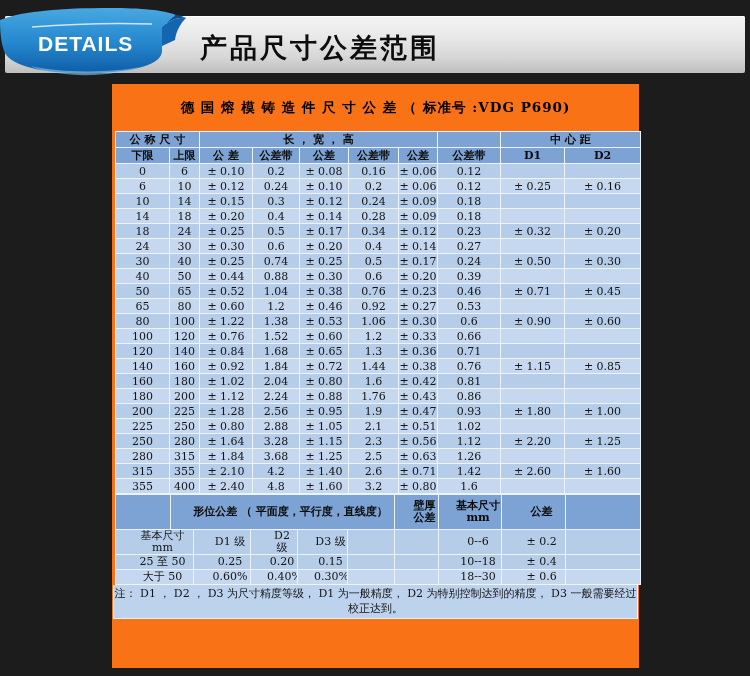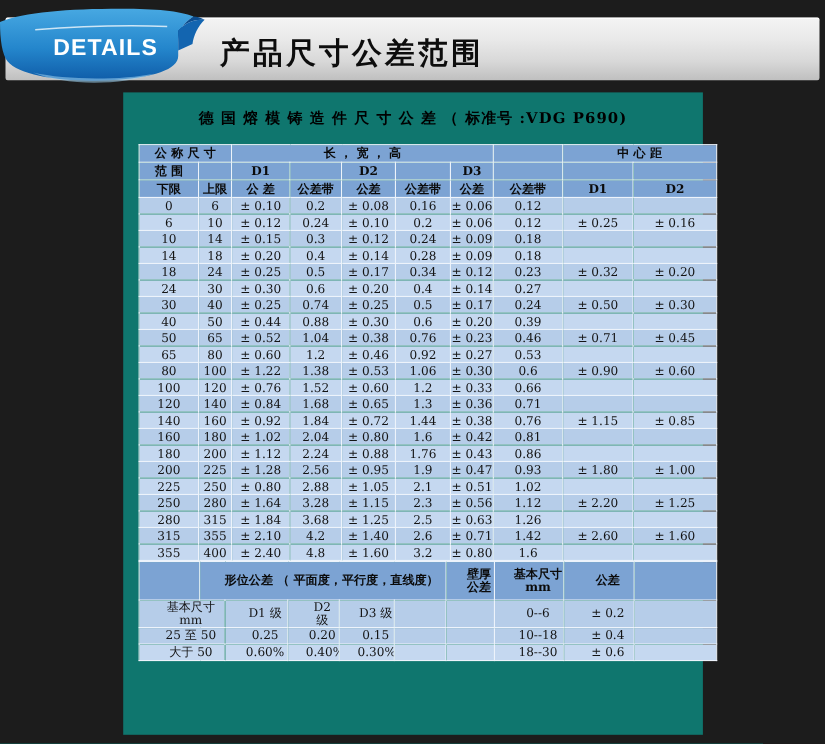--- a/index.html
+++ b/index.html
@@ -17,39 +17,39 @@
   }
   .page-title{
     position:absolute;left:200px;top:30px;
     font-size:27px;font-weight:bold;color:#0d0d0d;
     letter-spacing:3px;
     font-family:"DejaVu Sans",sans-serif;
   }
   .ribbon{position:absolute;left:0;top:6px;width:196px;height:74px;}
   .ribbon svg{position:absolute;left:0;top:0;}
   .ribbon-label{
-    position:absolute;left:38px;top:26px;width:116px;text-align:center;
+    position:absolute;left:38px;top:26px;width:116px;
     color:#ffffff;font-size:21px;font-weight:600;letter-spacing:1px;
     font-family:"Liberation Sans",sans-serif;
   }
   
   .panel{
     position:absolute;left:112px;top:84px;width:527px;height:584px;
-    background:#0f766e;
+    background:#f97316;
   }
   .panel-title{
     height:47px;display:flex;align-items:center;justify-content:center;
     font-family:"DejaVu Serif",serif;
     font-size:13.5px;font-weight:bold;color:#000;letter-spacing:1px;
     white-space:nowrap;
   }
   table{
     border-collapse:collapse;table-layout:fixed;
     font-family:"DejaVu Serif",serif;font-size:11px;color:#141414;
-    margin-left:14px;width:525px;
+    margin-left:3px;width:525px;
   }
   td,th{
     border:1px solid #edf3fb;text-align:center;vertical-align:middle;
     padding:0;height:14px;overflow:hidden;white-space:nowrap;
     font-weight:normal;
   }
   thead th,.form-head th{background:#7ca3d3;color:#0b0b0b;font-weight:bold;}
   thead tr{height:16px;}
   tr.even td{background:#b6cde9;}
   tr.odd td{background:#c5d8f0;}
@@ -105,32 +105,20 @@
         <col style="width:63px">
         <col style="width:64px">
       <col style="width:76px">
     </colgroup>
     <thead>
       <tr>
         <th colspan="2">公 称 尺 寸</th>
         <th colspan="5">长 ， 宽 ， 高</th>
         <th></th>
         <th colspan="2">中 心 距</th>
-      </tr>
-      <tr>
-        <th>范 围</th>
-        <th></th>
-        <th>D1</th>
-        <th></th>
-        <th>D2</th>
-        <th></th>
-        <th>D3</th>
-        <th></th>
-        <th></th>
-        <th></th>
       </tr>
       <tr>
         <th>下限</th>
         <th>上限</th>
         <th>公 差</th>
         <th>公差带</th>
         <th>公差</th>
         <th>公差带</th>
         <th>公差</th>
         <th>公差带</th>
@@ -459,13 +447,14 @@
           <td>0.30%</td>
           <td></td>
           <td></td>
           <td>18--30</td>
           <td>± 0.6</td>
           <td></td>
         </tr>
       </tbody>
   </table>
 
+  <div class="note">注： D1 ， D2 ， D3 为尺寸精度等级， D1 为一般精度， D2 为特别控制达到的精度， D3 一般需要经过校正达到。</div>
 </div>
 
 </body></html>

